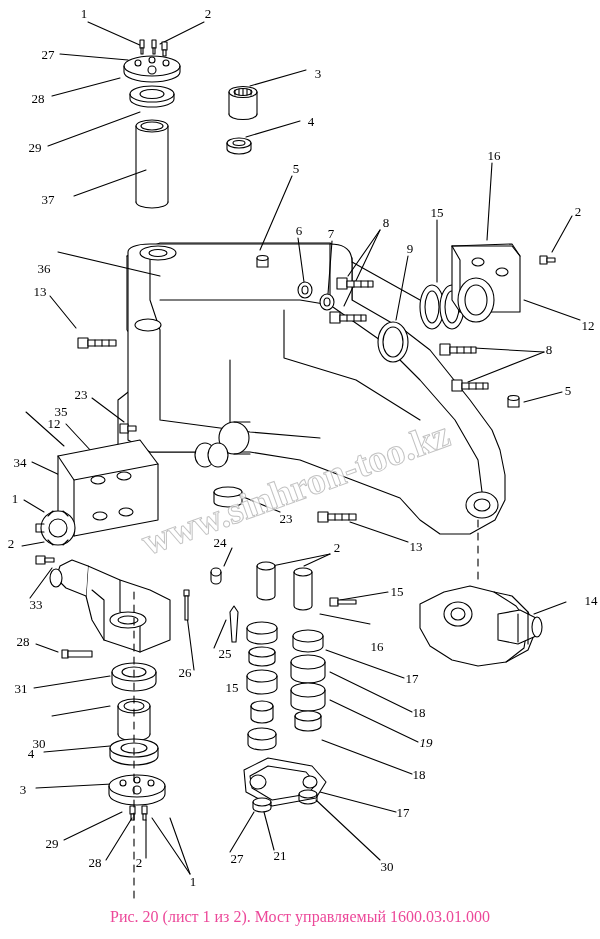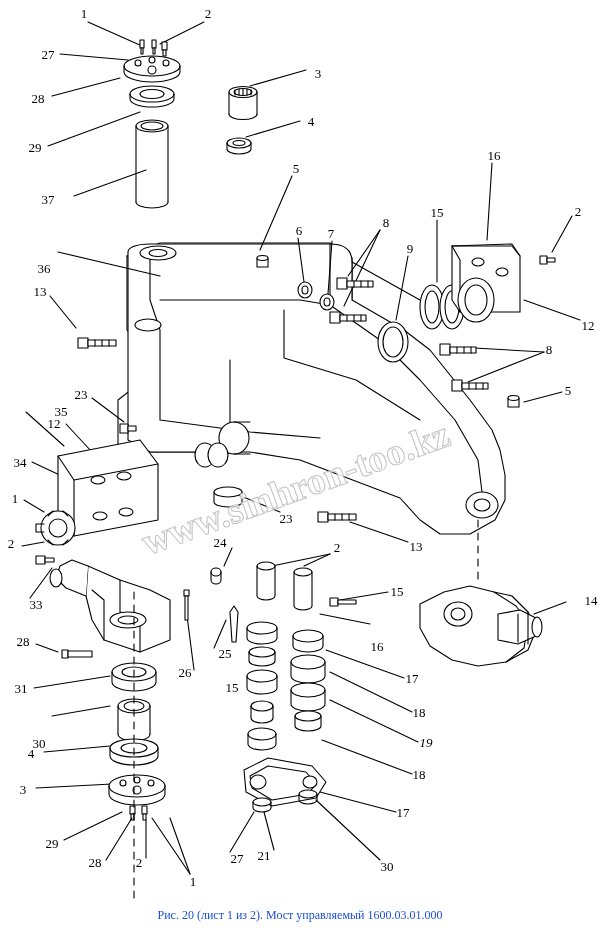--- a/index.html
+++ b/index.html
@@ -31,22 +31,22 @@
     white-space: nowrap;
     transform: translate(-50%, -50%);
   }
   #caption {
     position: absolute;
     left: 0;
     top: 908px;
     width: 600px;
     text-align: center;
     font-family: "Liberation Serif", serif;
-    font-size: 12px;
-    color: #1d4ed8;
+    font-size: 16px;
+    color: #ec4899;
   }
   #watermark {
     position: absolute;
     left: 0;
     top: 0;
     width: 600px;
     height: 905px;
     pointer-events: none;
   }
   .wm-text {
@@ -426,21 +426,21 @@
     <div class="callout" style="left:39px;  top:716px;margin-top:27px;">30</div>
     <div class="callout" style="left:426px; top:742px;font-style:italic;">19</div>
     <div class="callout" style="left:31px;  top:753px;">4</div>
     <div class="callout" style="left:419px; top:774px;">18</div>
     <div class="callout" style="left:23px;  top:789px;">3</div>
     <div class="callout" style="left:403px; top:812px;">17</div>
     <div class="callout" style="left:52px;  top:843px;">29</div>
     <div class="callout" style="left:95px;  top:862px;">28</div>
     <div class="callout" style="left:139px; top:862px;">2</div>
     <div class="callout" style="left:237px; top:858px;">27</div>
-    <div class="callout" style="left:264px; top:855px;text-align:center;">21</div>
+    <div class="callout" style="left:280px; top:855px;text-align:center;">21</div>
     <div class="callout" style="left:387px; top:866px;">30</div>
     <div class="callout" style="left:193px; top:881px;">1</div>
 
   </div>
 
   <div id="caption">Рис. 20 (лист 1 из 2). Мост управляемый 1600.03.01.000</div>
 
 </div>
 
 </body></html>

